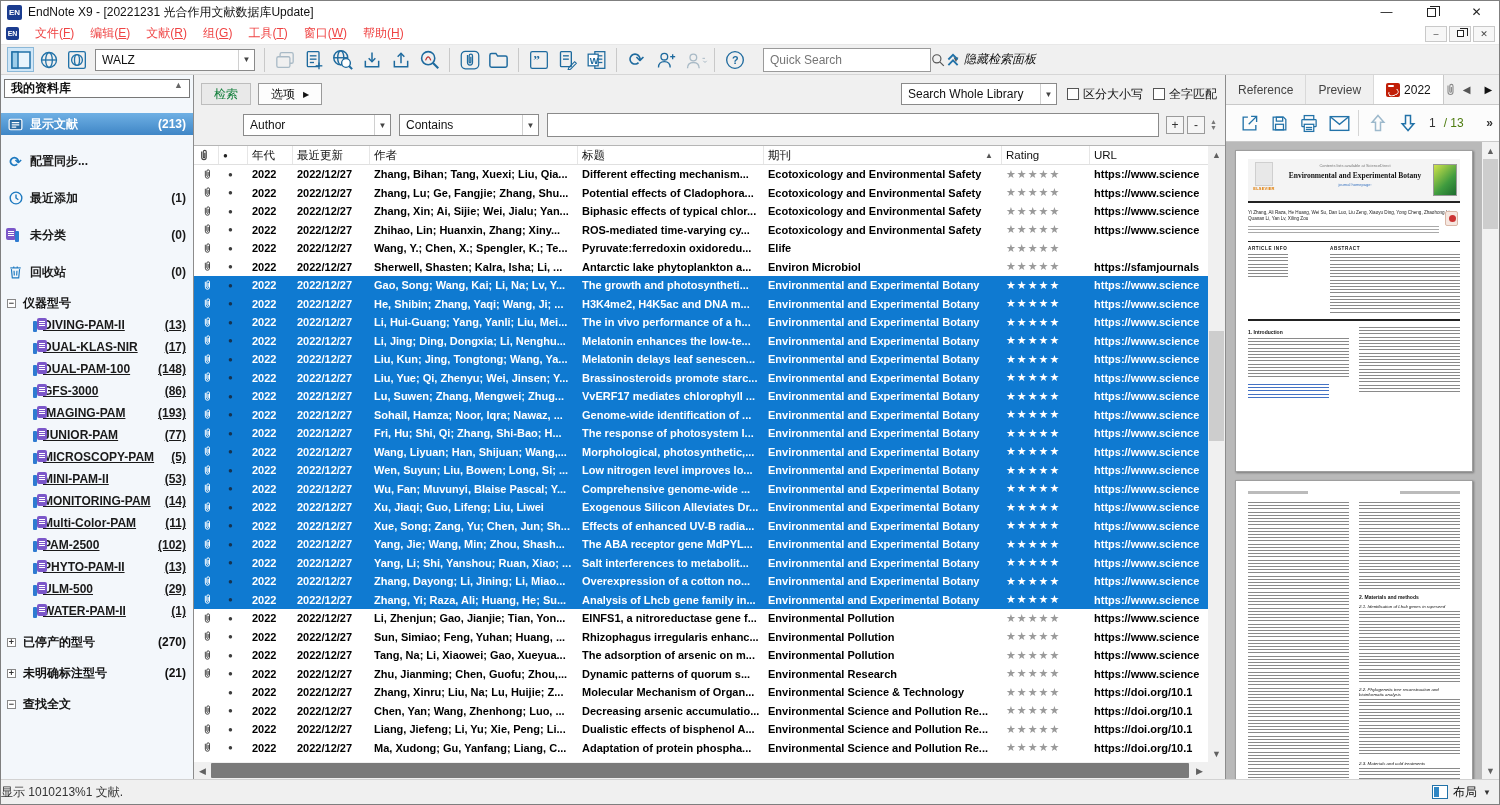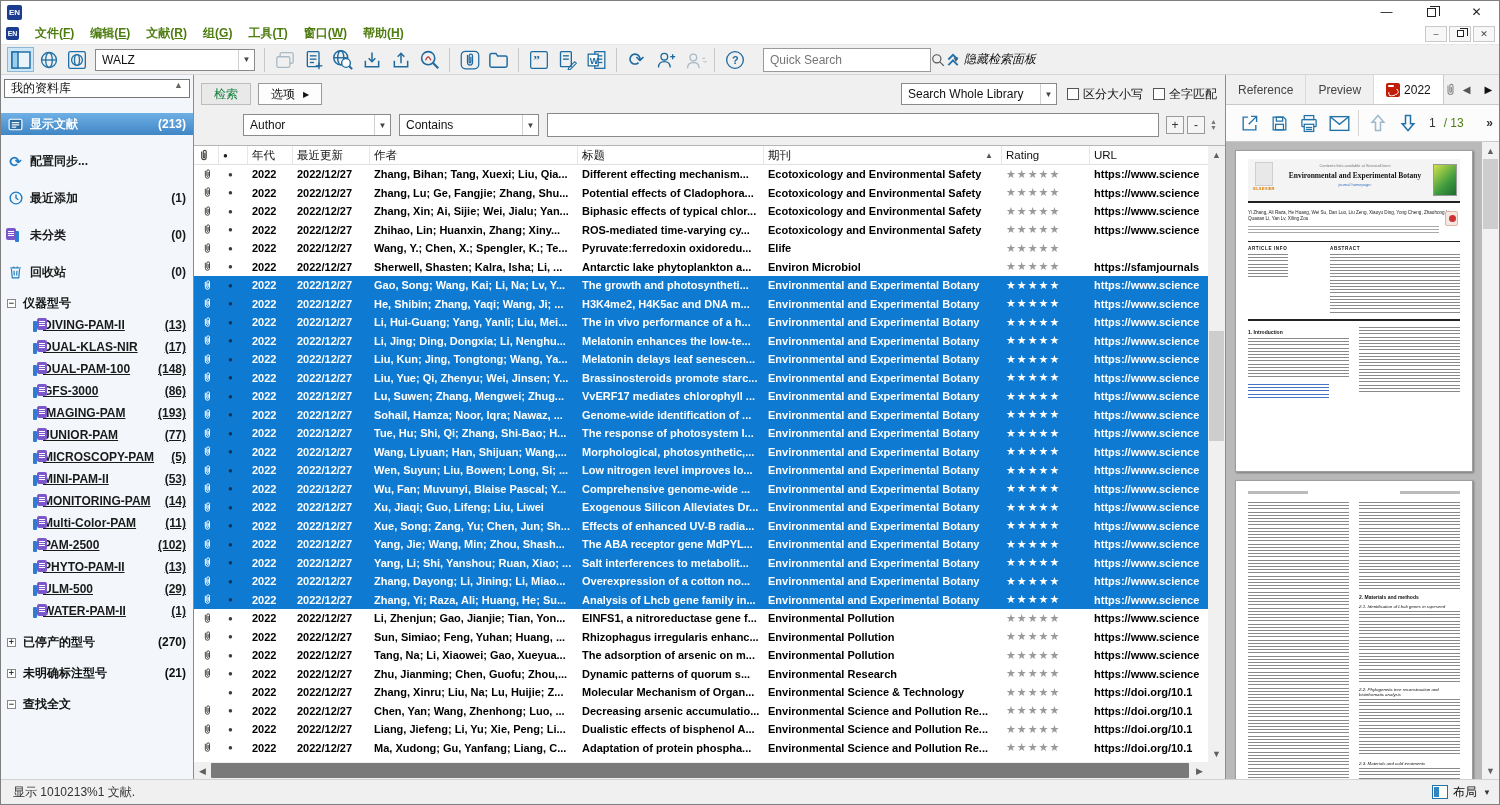--- a/index.html
+++ b/index.html
@@ -11,21 +11,21 @@
   .appicon{width:15px;height:15px;background:#1b3c8f;color:#fff;font-size:8px;font-weight:bold;display:flex;align-items:center;justify-content:center;border-radius:2px;margin-right:6px;}
   .titletext{font-size:12px;color:#111;}
   .wincontrols{margin-left:auto;display:flex;height:100%;}
   .winbtn{width:45px;height:100%;display:flex;align-items:center;justify-content:center;font-size:12px;color:#222;}
   .restore-glyph{width:9px;height:9px;border:1px solid #222;position:relative;background:#fff;}
   .restore-glyph:before{content:"";position:absolute;left:2px;top:-3px;width:9px;height:9px;border:1px solid #222;border-bottom:none;border-left:none;}
 
   
   .menubar{position:absolute;left:0;top:22px;right:0;height:22px;background:#fff;display:flex;align-items:center;padding-left:5px;border-bottom:1px solid #e8e8e8;}
   .childicon{width:13px;height:13px;background:#1b3c8f;color:#fff;font-size:7px;font-weight:bold;display:flex;align-items:center;justify-content:center;border-radius:2px;margin-right:8px;}
-  .menu-item{font-size:12px;color:#4d7c0f;padding:0 8px;font-weight:bold;}
+  .menu-item{font-size:12px;color:#ef4444;padding:0 8px;}
   .childcontrols{margin-left:auto;display:flex;margin-right:4px;}
   .childbtn{width:22px;height:16px;border:1px solid #c9c9c9;background:#f7f7f7;display:flex;align-items:center;justify-content:center;font-size:9px;color:#444;margin-left:2px;}
   .restore-glyph.small{width:7px;height:7px;}
   .restore-glyph.small:before{width:7px;height:7px;left:2px;top:-3px;}
 
   
   .toolbar{position:absolute;left:0;top:44px;right:0;height:30px;background:#f0f0f0;border-bottom:1px solid #d6d6d6;display:flex;align-items:center;padding-left:6px;}
   .modebtn{width:27px;height:25px;display:flex;align-items:center;justify-content:center;margin-right:1px;border:1px solid transparent;}
   .modebtn.active{background:#cfe6f7;border:1px solid #8bb8d8;}
   .tb-sep{width:1px;height:24px;background:#c9c9c9;margin:0 5px;}
@@ -40,21 +40,21 @@
   .qsearch input{border:none;outline:none;flex:1;font-size:12px;color:#333;padding:0 6px;font-family:inherit;background:transparent;}
   .qsearch .mag{margin-right:2px;}
   .qsearch .dd{font-size:8px;color:#555;padding:0 5px;}
   .hidepanel{display:flex;align-items:center;margin-left:16px;font-size:12px;color:#111;font-style:italic;}
   .hidepanel svg{margin-right:5px;}
 
   
   .content{position:absolute;left:0;top:74px;right:0;bottom:25px;display:flex;}
   
   .sidebar{width:193px;background:#f3f7fb;border-right:1px solid #8c8c8c;position:relative;overflow:hidden;}
-  .libheader{margin:4px 3px 2px 3px;height:19px;background:#fff;border:1px solid #777;display:flex;font-size:12px;font-weight:normal;color:#111;padding:0 6px;}
+  .libheader{margin:4px 3px 2px 3px;height:19px;background:#fff;border:1px solid #777;display:flex;font-size:12px;font-weight:bold;color:#111;padding:0 6px;}
   .libheader .chev{margin-left:auto;font-size:9px;color:#666;}
   .side-item{height:22px;display:flex;align-items:center;padding-left:6px;font-size:12px;font-weight:bold;color:#1a1a1a;margin-top:15px;}
   .side-item .cnt{margin-left:auto;padding-right:7px;font-weight:bold;}
   .side-item.sel{background:linear-gradient(#6fb0e4,#3f86c6);color:#fff;}
   .side-item .sicon{width:17px;height:15px;margin-right:6px;display:flex;align-items:center;justify-content:center;}
   .group-header{height:22px;display:flex;align-items:center;padding-left:6px;font-size:12px;font-weight:bold;color:#111;margin-top:9px;}
   .expander{width:9px;height:9px;border:1px solid #888;background:#fff;color:#333;font-size:9px;line-height:7px;text-align:center;margin-right:7px;flex:0 0 auto;}
   .group-header .cnt{margin-left:auto;padding-right:7px;}
   .side-child{height:22px;display:flex;align-items:center;padding-left:36px;font-size:12px;font-weight:bold;color:#1a1a1a;text-decoration:underline;}
   .side-child .cnt{margin-left:auto;padding-right:7px;}
@@ -140,35 +140,36 @@
   .twocol{display:flex;gap:10px;}
   .col{flex:1;}
   .secheadsm{font-size:4.6px;font-weight:bold;letter-spacing:.6px;color:#111;margin-bottom:3px;}
   .bodyhead{font-size:5px;font-weight:bold;color:#111;margin:4px 0 3px;}
   .subhead{font-size:4.4px;font-style:italic;color:#111;margin:4px 0 2px;}
   .p2header{height:5px;display:flex;justify-content:space-between;margin-bottom:6px;}
   .p2header div{width:60px;height:3px;background:#bbb;}
 
   
   .statusbar{position:absolute;left:0;bottom:0;right:0;height:25px;background:#f0f0f0;border-top:1px solid #d2d2d2;display:flex;align-items:center;}
-  .statustext{font-size:12px;color:#333;padding-left:12px;}
+  .statustext{font-size:12px;color:#333;padding-left:0;}
   .layoutbtn{margin-left:auto;margin-right:8px;display:flex;align-items:center;font-size:12px;color:#111;}
   .layouticon{width:16px;height:14px;border:1px solid #2272a8;margin-right:5px;position:relative;background:#fff;}
   .layouticon:before{content:"";position:absolute;left:1px;top:1px;bottom:1px;width:5px;background:#2e86c4;}
   .layoutbtn .caret{font-size:8px;color:#333;margin-left:6px;}
 
   svg{display:block;}
 </style>
 </head>
 <body>
 
 <div class="app">
 
   <div class="titlebar">
     <div class="appicon">EN</div>
+    <div class="titletext">EndNote X9 - [20221231 光合作用文献数据库Update]</div>
     <div class="wincontrols">
       <div class="winbtn">—</div>
       <div class="winbtn">
           <span class="restore-glyph"></span>
         </div>
       <div class="winbtn">✕</div>
     </div>
   </div>
 
   <div class="menubar">
@@ -787,21 +788,21 @@
             </div>
             <div class="trow sel">
               <span class="clip">
                 <svg width="10" height="13" viewBox="0 0 24 28" fill="none" stroke="currentColor" stroke-width="2.4">
                   <path d="M8 5 v13 a5 5 0 0 0 10 0 V6 a3.2 3.2 0 0 0-6.4 0 v11 a1.6 1.6 0 0 0 3.2 0 V8"></path>
                 </svg>
               </span>
               <span class="dot">●</span>
               <span>2022</span>
               <span>2022/12/27</span>
-              <span>Tue, Hu; Shi, Qi; Zhang, Shi-Bao; H...</span>
+              <span>Fri, Hu; Shi, Qi; Zhang, Shi-Bao; H...</span>
               <span>The response of photosystem I...</span>
               <span>Environmental and Experimental Botany</span>
               <span class="stars">★★★★★</span>
               <span>https://www.science</span>
             </div>
             <div class="trow sel">
               <span class="clip">
                 <svg width="10" height="13" viewBox="0 0 24 28" fill="none" stroke="currentColor" stroke-width="2.4">
                   <path d="M8 5 v13 a5 5 0 0 0 10 0 V6 a3.2 3.2 0 0 0-6.4 0 v11 a1.6 1.6 0 0 0 3.2 0 V8"></path>
                 </svg>

